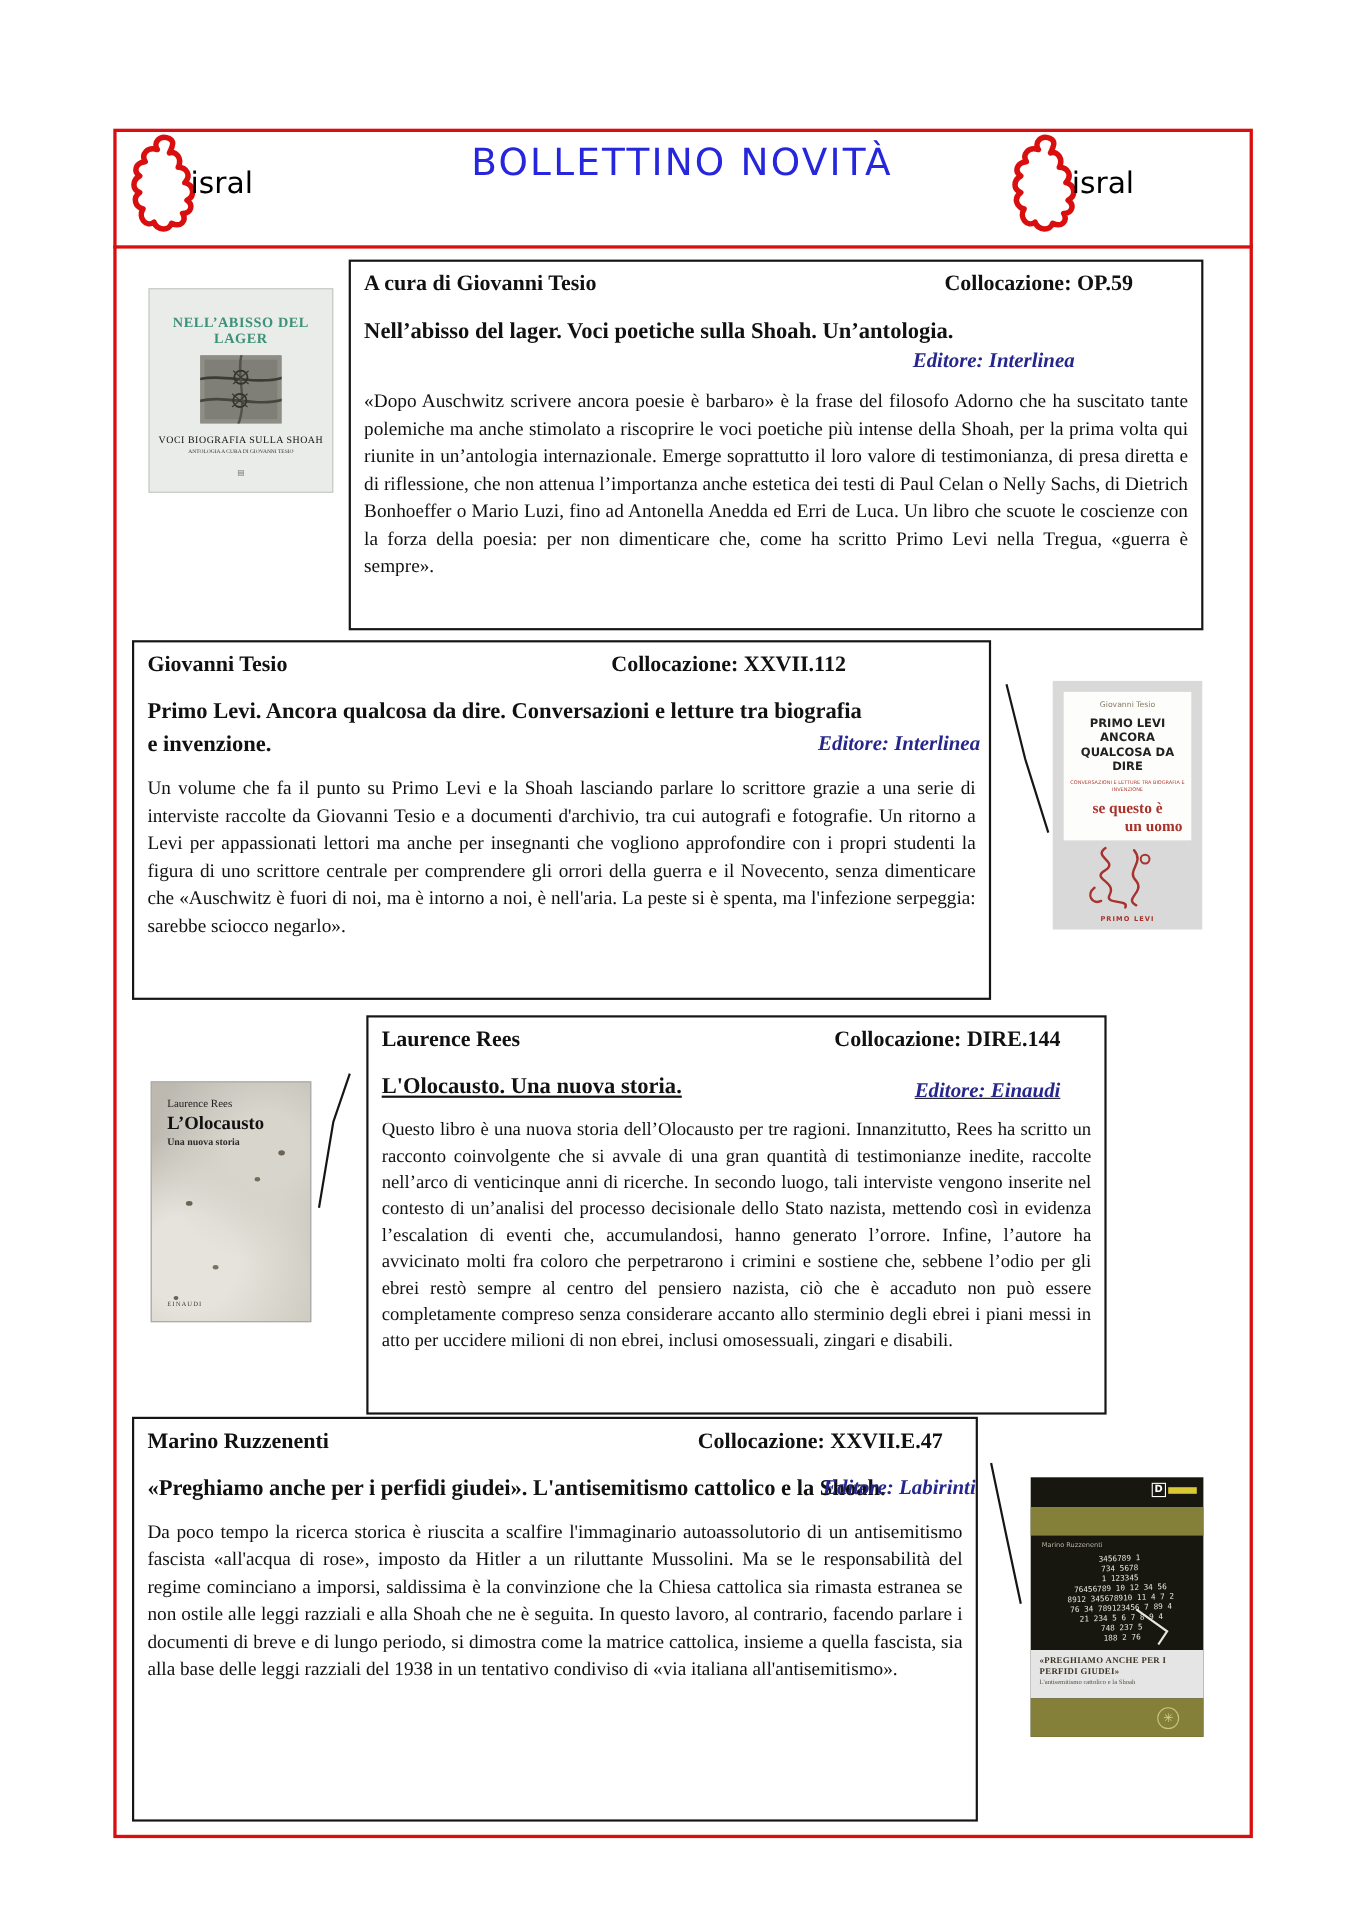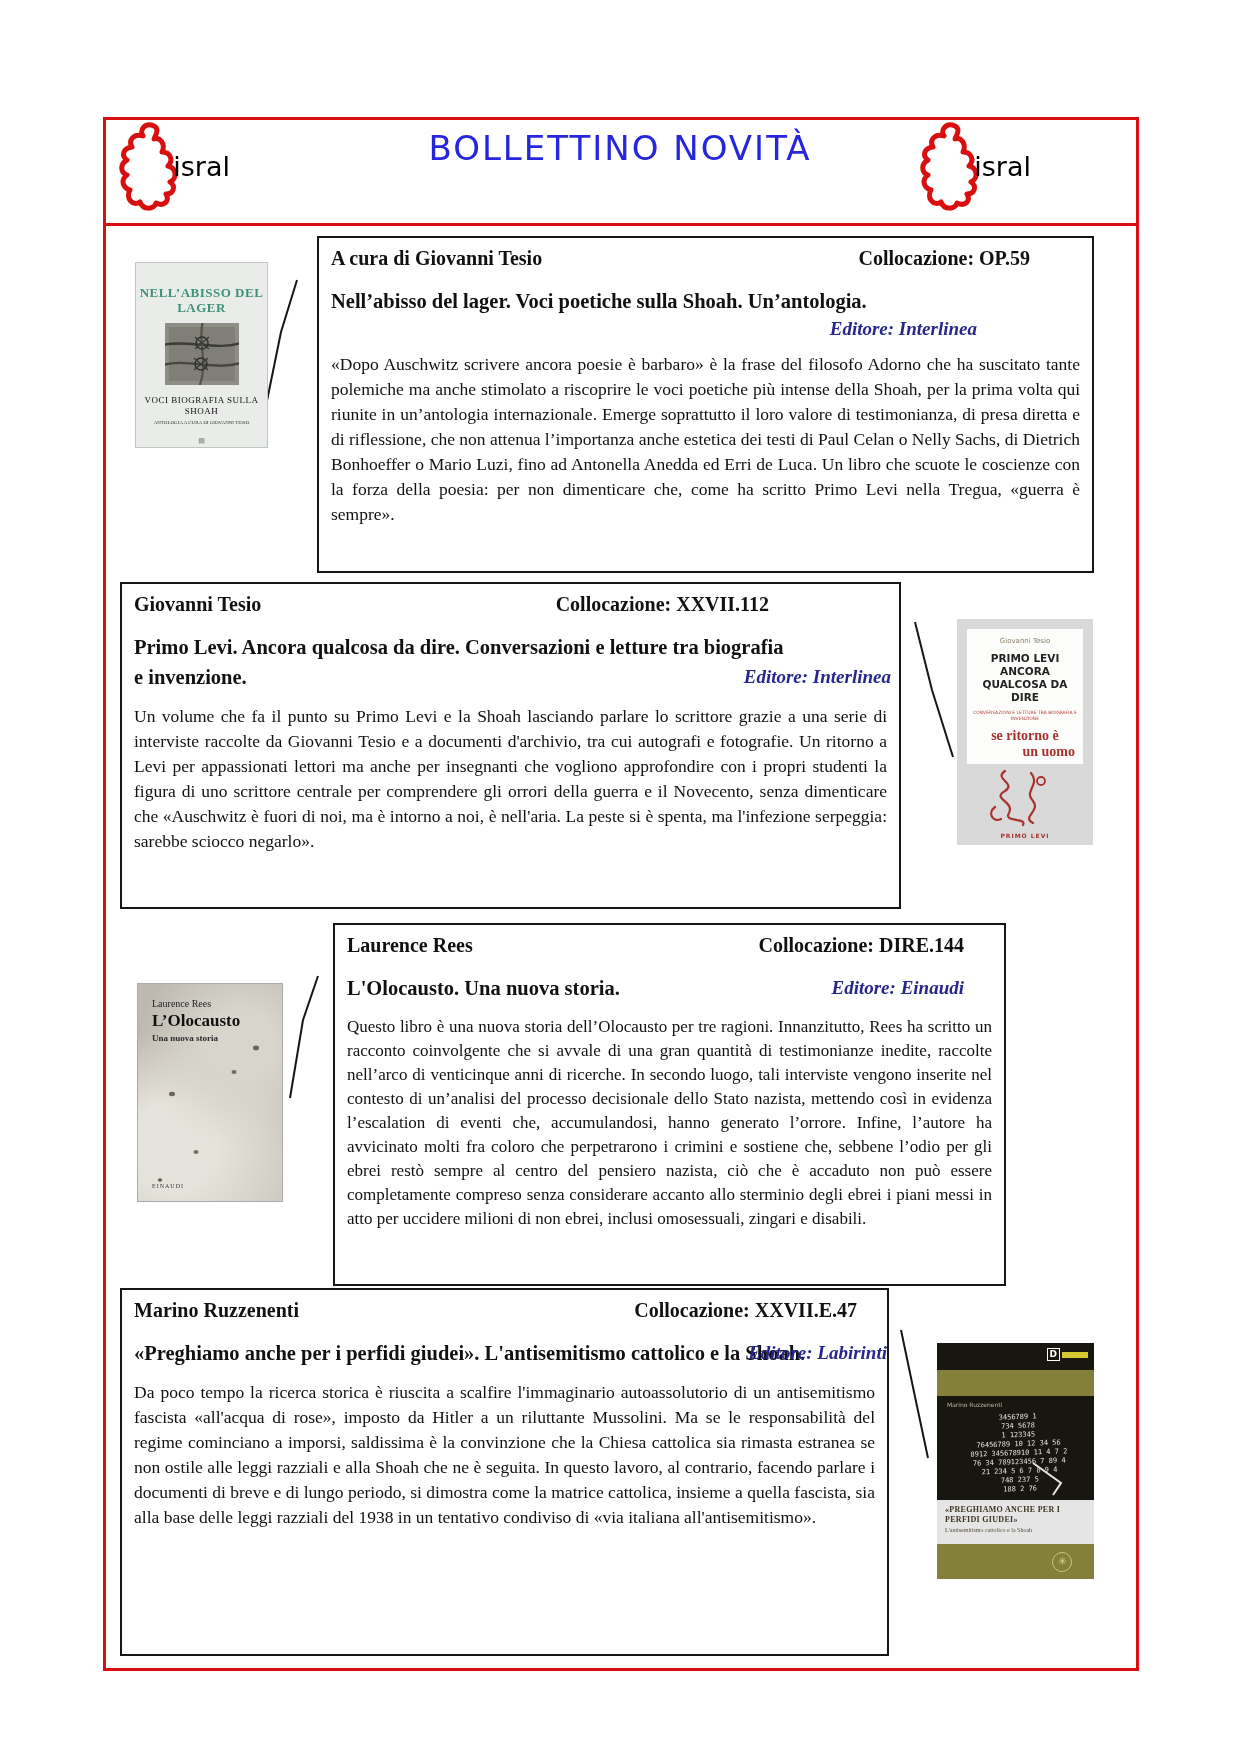--- a/index.html
+++ b/index.html
@@ -40,33 +40,33 @@
   #box1 .bk-colloc{margin-right:50px;}
   #box1 .editore-line{padding-right:103px;}
 
   #box2{left:120px;top:582px;width:781px;height:327px;}
   #box2 .bk-colloc{margin-right:118px;}
   #box2 .bk-title{max-width:660px;}
   #box2 .editore-abs{right:-97px;}
 
   #box3{left:333px;top:923px;width:673px;height:363px;}
   #box3 .bk-colloc{margin-right:28px;}
-  #box3 .bk-head2{display:flex;align-items:center;margin-top:16px;}
+  #box3 .bk-head2{display:flex;align-items:flex-end;margin-top:16px;text-decoration:underline;}
   #box3 .bk-title{margin-top:0;}
   #box3 .editore{margin-left:auto;margin-right:28px;}
   #box3 .bk-desc{font-size:17px;line-height:24px;}
 
   #box4{left:120px;top:1288px;width:769px;height:368px;}
   #box4 .bk-colloc{margin-right:18px;}
   #box4 .bk-title{max-width:690px;}
   #box4 .editore-abs{right:-63px;}
 
   
   .cover{position:absolute;box-sizing:border-box;}
-  #cover1{left:135px;top:262px;width:133px;height:186px;background:#e9ece9;
+  #cover1{left:135px;top:262px;width:168px;height:186px;background:#e9ece9;
           border:1px solid #c2c6c2;text-align:center;font-family:"Liberation Serif",serif;}
   .c1-title{color:#3d9179;font-size:13px;line-height:15px;font-weight:bold;margin-top:22px;
             letter-spacing:.5px;}
   .c1-img{margin:8px auto 0 auto;width:74px;height:62px;display:block;background:#8e8e86;}
   .c1-sub{font-size:9px;line-height:11px;margin-top:10px;letter-spacing:.5px;}
   .c1-note{font-size:5px;margin-top:3px;color:#333;}
   .c1-mark{font-size:7px;color:#777;margin-top:12px;}
 
   #cover2{left:957px;top:619px;width:136px;height:226px;background:#d9d9d9;
           font-family:"DejaVu Sans",sans-serif;text-align:center;}
@@ -182,21 +182,21 @@
     </div>
     <div class="bk-desc">Un volume che fa il punto su Primo Levi e la Shoah lasciando parlare lo scrittore grazie a una serie di interviste raccolte da Giovanni Tesio e a documenti d'archivio, tra cui autografi e fotografie. Un ritorno a Levi per appassionati lettori ma anche per insegnanti che vogliono approfondire con i propri studenti la figura di uno scrittore centrale per comprendere gli orrori della guerra e il Novecento, senza dimenticare che «Auschwitz è fuori di noi, ma è intorno a noi, è nell'aria. La peste si è spenta, ma l'infezione serpeggia: sarebbe sciocco negarlo».</div>
   </div>
 
   <div class="cover" id="cover2">
     <div class="c2-panel">
       <div class="c2-author">Giovanni Tesio</div>
       <div class="c2-title">PRIMO LEVI ANCORA QUALCOSA DA DIRE</div>
       <div class="c2-sub">CONVERSAZIONI E LETTURE TRA BIOGRAFIA E INVENZIONE</div>
       <div class="c2-quote">
-        <span>se ritorno è</span>
+        <span>se questo è</span>
         <span class="q2">un uomo</span>
       </div>
     </div>
     <svg class="c2-sketch" width="100" height="62" viewBox="0 0 100 62">
       <path d="M30,4 C18,12 42,16 30,24 C16,32 40,34 34,46 C28,56 52,50 48,58 M56,6 C66,18 48,24 58,34 C66,44 46,50 58,56 M20,40 C12,46 18,56 26,52" fill="none" stroke="#a8322c" stroke-width="2.2" stroke-linecap="round"></path>
       <circle cx="66" cy="14" r="4" fill="none" stroke="#a8322c" stroke-width="1.8"></circle>
     </svg>
     <div class="c2-footer">PRIMO LEVI</div>
   </div>
 

